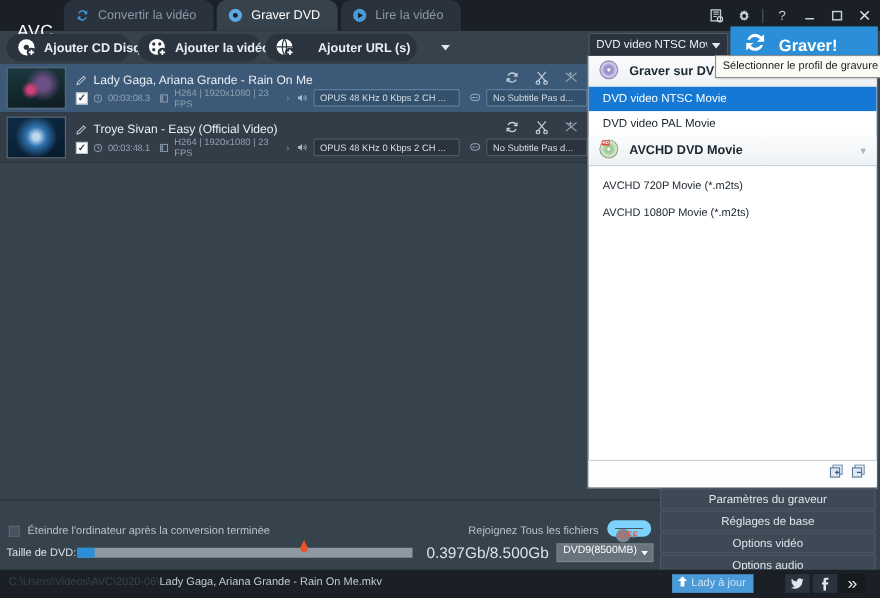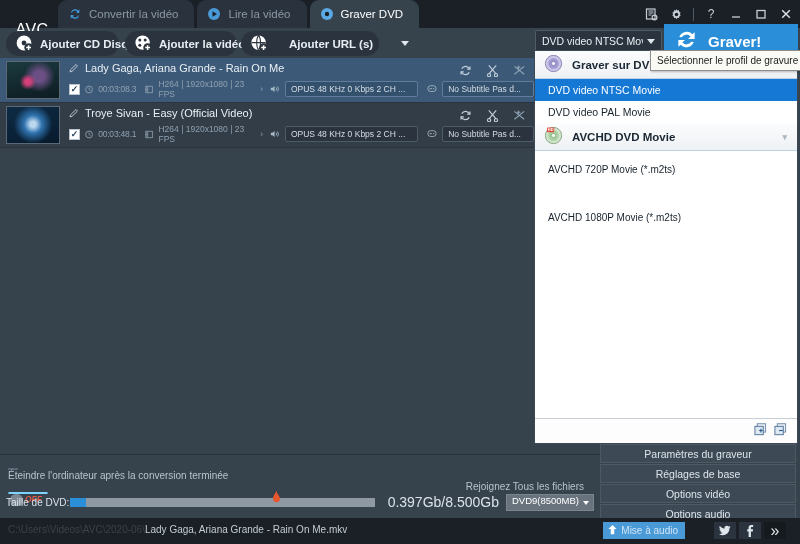--- a/index.html
+++ b/index.html
@@ -71,21 +71,21 @@
     width:54px; height:38px; margin-left:6px; border:1px solid #5c6875;
     flex:0 0 54px; position:relative; overflow:hidden;
   }
   .thumb.t1 { background:
       radial-gradient(circle at 40% 55%, #d6407a 0 7%, transparent 22%),
       radial-gradient(circle at 62% 40%, #6c4f84 0 14%, transparent 40%),
       linear-gradient(170deg,#1b3a3f,#0d1c22); }
   .thumb.t2 { background:
       radial-gradient(circle at 50% 48%, #bcd8ef 0 9%, #2f72ae 28%, transparent 60%),
       linear-gradient(160deg,#0e2b45,#071a2c); }
-  .rowbody { flex:1; padding-left:9px; height:38px; display:flex; flex-direction:column; justify-content:space-between; }
+  .rowbody { flex:1; padding-left:9px; height:38px; display:flex; flex-direction:column; justify-content:flex-end; }
   .rtitle { display:flex; align-items:center; gap:6px; font-size:11px; color:#e9eff5; margin-top:1px;}
   .rmeta { display:flex; align-items:center; gap:5px; font-size:8.5px; color:#9fb0bf; }
   .chk {
     width:11px; height:11px; background:#ffffff; border:1px solid #b8c2cc;
     display:flex; align-items:center; justify-content:center; flex:0 0 11px;
     font-size:9px; color:#1f3a55; font-weight:bold; line-height:1; cursor:pointer;
   }
   .dur { color:#8fa0b0; letter-spacing:-0.2px;}
   .vinfo { color:#8fa0b0; }
   .pill {
@@ -108,21 +108,21 @@
     display:flex; align-items:center; gap:9px; height:28px; padding-left:9px;
     background:linear-gradient(#fbfcfd,#eef1f4); border-bottom:1px solid #bcd3e6;
     font-size:11.5px; font-weight:bold; color:#1a2732; position:relative; cursor:pointer;
   }
   .dd-group .gchev { position:absolute; right:10px; color:#aab6c0; font-size:9px; }
   .dd-item {
     height:22px; display:flex; align-items:center; padding-left:13px;
     font-size:10.5px; color:#18222c; cursor:pointer;
   }
   .dd-item.active { background:#1478d4; color:#ffffff; }
-  .dd-sub { padding-left:13px; font-size:10px; color:#18222c; height:24px; display:flex; align-items:center; cursor:pointer;margin-top:24px;}
+  .dd-sub { padding-left:13px; font-size:10px; color:#18222c; height:24px; display:flex; align-items:center; cursor:pointer;}
   .ddfoot {
     height:25px; border-top:1px solid #c8ced4; background:#fdfdfe;
     display:flex; align-items:center; justify-content:flex-end; gap:7px; padding-right:10px;
   }
   .tooltip {
     position:absolute; left:650px; top:50px; height:21px;
     background:#fbfbf6; border:1px solid #8d8d8d; color:#1a1a1a;
     font-size:10px; display:flex; align-items:center; padding:0 6px;
     white-space:nowrap; z-index:40; box-shadow:1px 1px 2px rgba(0,0,0,.25);
   }
@@ -133,27 +133,27 @@
     height:19px; background:#3d4954; border:1px solid #4d5a66;
     display:flex; align-items:center; justify-content:center;
     color:#dde5ec; font-size:10.5px; cursor:pointer; margin-bottom:1px;
   }
 
   
   .botpanel { position:absolute; left:0; top:454px; width:600px; height:64px; background:#36424c; }
   .botline { position:absolute; left:0; top:0; width:600px; height:1px; background:#2a333d;}
   .shutdown-row {
     position:absolute; left:0; top:14px; width:600px; height:20px;
-    display:flex; align-items:flex-start; padding:0 8px;flex-direction:column;
+    display:flex; align-items:flex-end; padding:0 8px;
   }
   .sd-chk { width:10px; height:10px; background:#46525d; border:1px solid #596674; margin-right:7px; cursor:pointer;}
   .sd-label { font-size:10px; color:#b7c3cd; }
   .join-label { font-size:10px; color:#b7c3cd; margin-left:auto; margin-right:8px;}
   .toggle {
-    width:40px; height:34px; border-radius:8px; background:#485360; border:1px solid #7dd3fc;
+    width:40px; height:15px; border-radius:8px; background:#485360; border:7px solid #7dd3fc;
     position:relative; cursor:pointer;
   }
   .toggle .knob { position:absolute; left:1px; top:1px; width:13px; height:12px; border-radius:7px; background:#7b8793;}
   .toggle .off { position:absolute; right:5px; top:1px; font-size:8.5px; color:#e05b4a; font-weight:bold;}
 
   .size-row { position:absolute; left:0; top:38px; width:600px; height:20px; display:flex; align-items:center; padding:0 6px;}
   .size-label { font-size:10px; color:#dbe3ea; margin-right:1px; white-space:nowrap;}
   .track { position:relative; flex:1; height:9px; background:#8e99a4; margin:0 6px 0 0;}
   .track .fill { position:absolute; left:0; top:0; height:9px; width:5%; background:#2a8fd8;}
   .flame { position:absolute; left:65.5%; top:-8px; width:11px; height:19px; }
@@ -191,37 +191,37 @@
 
     <div class="tabs">
       <div class="tab">
         <span class="tab-ico">
           <svg width="14" height="14" viewBox="0 0 14 14">
               <path d="M3 5.5A4 4 0 0 1 10 3.6l1.3-1V6H8l1.4-1A3 3 0 0 0 4 5.6zM11 8.5A4 4 0 0 1 4 10.4L2.7 11.4V8H6L4.6 9A3 3 0 0 0 10 8.4z" fill="#3f9ade"></path>
             </svg>
         </span>
         <span>Convertir la vidéo</span>
       </div>
+      <div class="tab active">
+        <span class="tab-ico">
+          <svg width="14" height="14" viewBox="0 0 14 14">
+              <circle cx="7" cy="7" r="6" fill="#5aa9e4"></circle>
+              <circle cx="7" cy="7" r="2.2" fill="#1b2026"></circle>
+            </svg>
+        </span>
+        <span>Graver DVD</span>
+      </div>
       <div class="tab">
         <span class="tab-ico">
           <svg width="14" height="14" viewBox="0 0 14 14">
               <circle cx="7" cy="7" r="6" fill="#4a9ad8"></circle>
               <path d="M5.5 4.3 10 7l-4.5 2.7z" fill="#1b2026"></path>
             </svg>
         </span>
         <span>Lire la vidéo</span>
-      </div>
-      <div class="tab active">
-        <span class="tab-ico">
-          <svg width="14" height="14" viewBox="0 0 14 14">
-              <circle cx="7" cy="7" r="6" fill="#5aa9e4"></circle>
-              <circle cx="7" cy="7" r="2.2" fill="#1b2026"></circle>
-            </svg>
-        </span>
-        <span>Graver DVD</span>
       </div>
     </div>
 
     <div class="wincontrols">
       <span class="wc">
         <svg width="13" height="13" viewBox="0 0 13 13">
             <rect x="1.5" y="1" width="8.5" height="10" fill="none" stroke="#c6ced6" stroke-width="1.2"></rect>
             <path d="M3.5 3h5M3.5 5h5M3.5 7h3" stroke="#c6ced6" stroke-width="1"></path>
             <circle cx="9.5" cy="9.5" r="2.4" fill="none" stroke="#c6ced6" stroke-width="1.2"></circle>
           </svg>
@@ -518,21 +518,21 @@
   <div class="statusbar">
     <div class="pathtext">
       <span class="dim">C:\Users\Videos\AVC\2020-06\</span><span>Lady Gaga, Ariana Grande - Rain On Me.mkv</span>
     </div>
     <div class="update-btn">
       <span>
         <svg width="11" height="12" viewBox="0 0 12 13">
             <path d="M6 1 10.5 5.5h-2.6V11H4.1V5.5H1.5z" fill="#ffffff"></path>
           </svg>
       </span>
-      <span>Mise à audio</span>
+      <span>Lady à jour</span>
     </div>
     <div class="soc" id="soc-tw">
       <svg width="12" height="11" viewBox="0 0 14 12">
           <path d="M13.5 1.6a5.3 5.3 0 0 1-1.6.5A2.8 2.8 0 0 0 13 .7a5.6 5.6 0 0 1-1.8.7A2.8 2.8 0 0 0 6.4 3.9 7.9 7.9 0 0 1 .9.8a2.8 2.8 0 0 0 .9 3.7 2.7 2.7 0 0 1-1.3-.3 2.8 2.8 0 0 0 2.2 2.7 2.8 2.8 0 0 1-1.2 0 2.8 2.8 0 0 0 2.6 1.9A5.6 5.6 0 0 1 0 10.1a7.9 7.9 0 0 0 12.2-7 5.6 5.6 0 0 0 1.3-1.5z" fill="#dfe6ec"></path>
         </svg>
     </div>
     <div class="soc" id="soc-fb">
       <svg width="8" height="12" viewBox="0 0 8 13">
           <path d="M5 13V7h2l.3-2.3H5V3.2c0-.7.2-1.1 1.1-1.1H7.4V0H5.5C3.3 0 2.5 1.1 2.5 3v1.7H1V7h1.5v6z" fill="#dfe6ec"></path>
         </svg>

